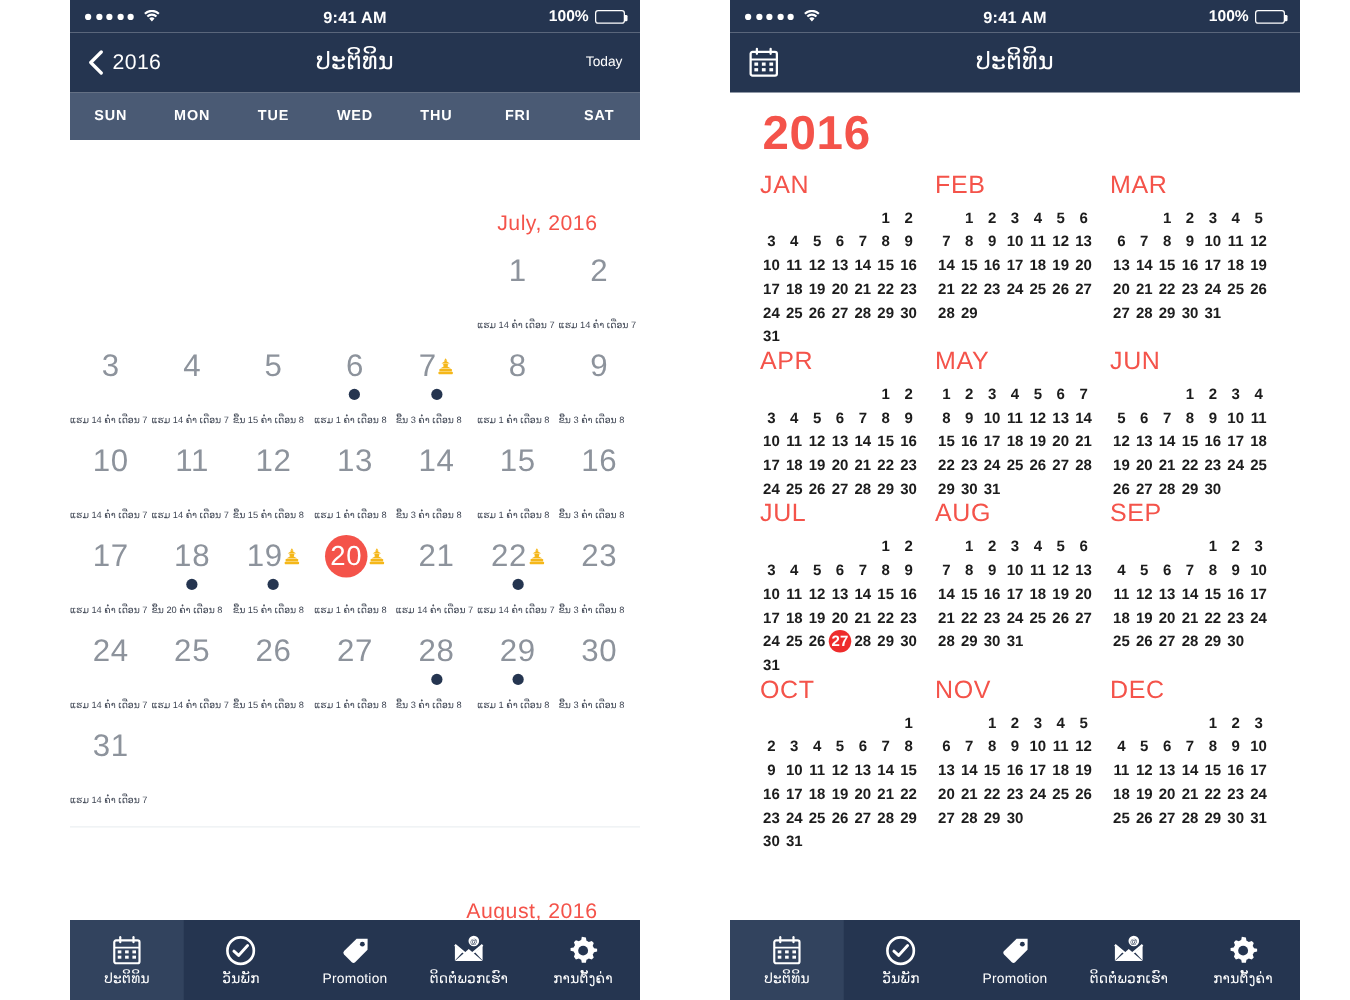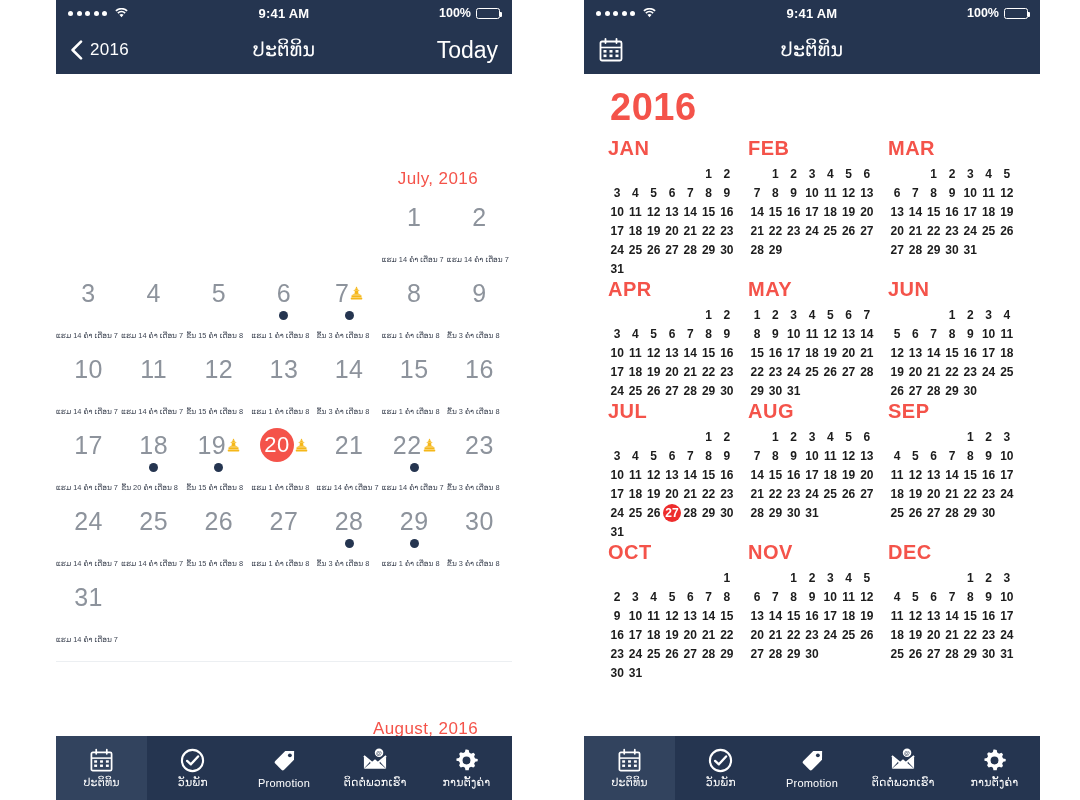--- a/index.html
+++ b/index.html
@@ -55,21 +55,21 @@
     display: flex; align-items: center;
     padding: 0 14px; color: #ffffff; position: relative;
   }
   .nav-back { display: flex; align-items: center; gap: 7px; cursor: pointer; z-index:2; }
   .chev { width: 13px; height: 20px; }
   .nav-back-label { font-size: 17px; letter-spacing: .3px; }
   .nav-title {
     position: absolute; left: 0; right: 0; text-align: center;
     font-size: 19px; line-height: 48px; letter-spacing: .3px;
   }
-  .nav-today { margin-left: auto; font-size: 23px; cursor: pointer; z-index:2; }
+  .nav-today { margin-left: auto; font-size: 11px; cursor: pointer; z-index:2; }
   .nav-cal-icon { width: 26px; height: 26px; z-index: 2; }
 
   
   .weekstrip {
     height: 38px; background: #4a5a74;
     display: flex; align-items: center;
   }
   .weekstrip div {
     flex: 1; text-align: center; color: #ffffff;
     font-size: 11.5px; font-weight: bold; letter-spacing: .7px;
@@ -128,21 +128,21 @@
 
   
   .yearscroll { position: absolute; top: 74px; left: 0; right: 0; bottom: 60px; overflow: hidden; }
   .year-heading {
     color: #f4534a; font-size: 38px; font-weight: bold;
     padding: 12px 0 8px 26px; letter-spacing: .5px;
   }
   .month-row { display: flex; padding: 0 18px; }
   .mini-month { flex: 1; padding: 0 6px; }
   .mini-name {
-    color: #f4534a; font-size: 20px; font-weight: bold;
+    color: #f4534a; font-size: 20px; font-weight: normal;
     letter-spacing: .5px; margin-bottom: 5px;
   }
   .mini-grid {
     display: grid; grid-template-columns: repeat(7, 1fr);
     gap: 1px 0;
   }
   .mini-day {
     text-align: center; font-size: 12px; color: #1c1c1c;
     line-height: 18px; height: 18px; font-weight: bold;
   }
@@ -188,20 +188,29 @@
           <svg viewBox="0 0 13 20" width="13" height="20">
               <path d="M11 1.6 2.6 10 11 18.4" stroke="#fff" stroke-width="2.6" fill="none" stroke-linecap="round" stroke-linejoin="round"></path>
             </svg>
         </span>
         <span class="nav-back-label">2016</span>
       </div>
       <div class="nav-title">ປະຕິທິນ</div>
       <div class="nav-today">Today</div>
     </div>
 
+    <div class="weekstrip" id="weekstrip">
+        <div>SUN</div>
+        <div>MON</div>
+        <div>TUE</div>
+        <div>WED</div>
+        <div>THU</div>
+        <div>FRI</div>
+        <div>SAT</div>
+      </div>
 
     <div class="monthscroll" id="monthscroll">
         <div>
           <div class="month-title">July, 2016</div>
           <div class="weekrow">
             <div class="daycell"></div>
             <div class="daycell"></div>
             <div class="daycell"></div>
             <div class="daycell"></div>
             <div class="daycell"></div>

